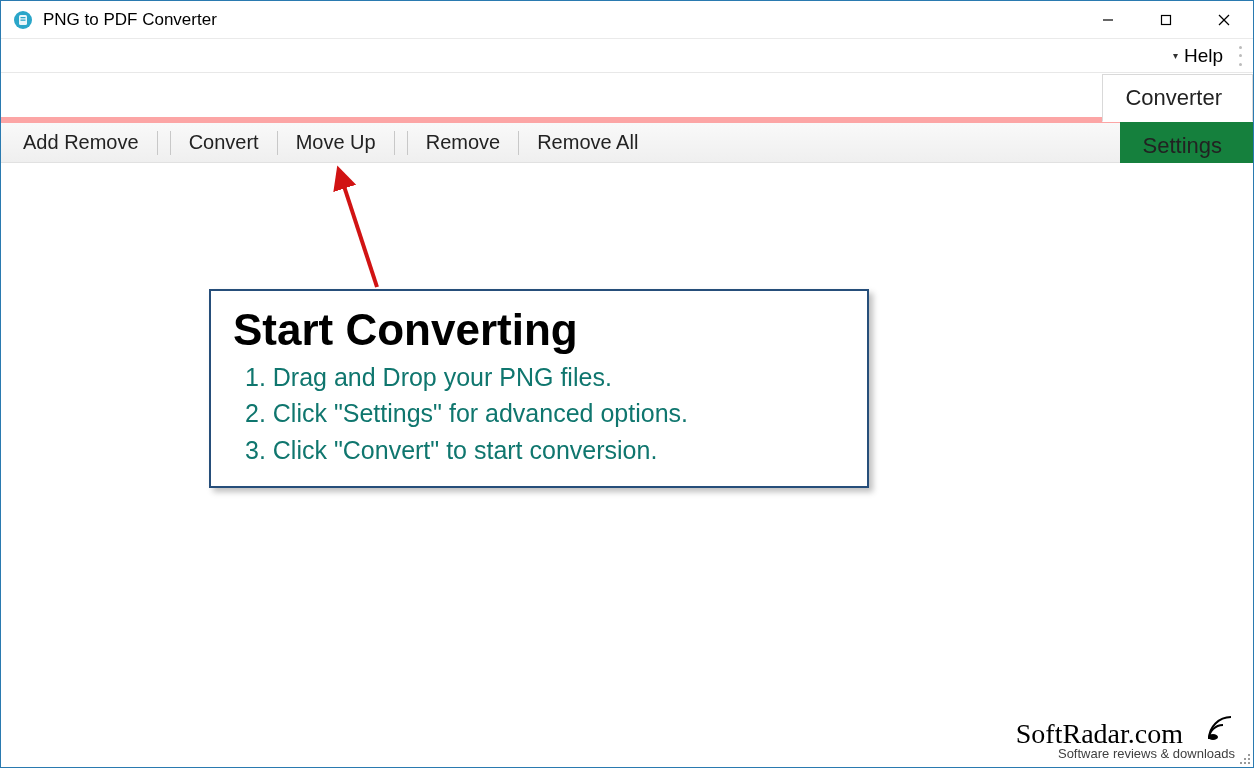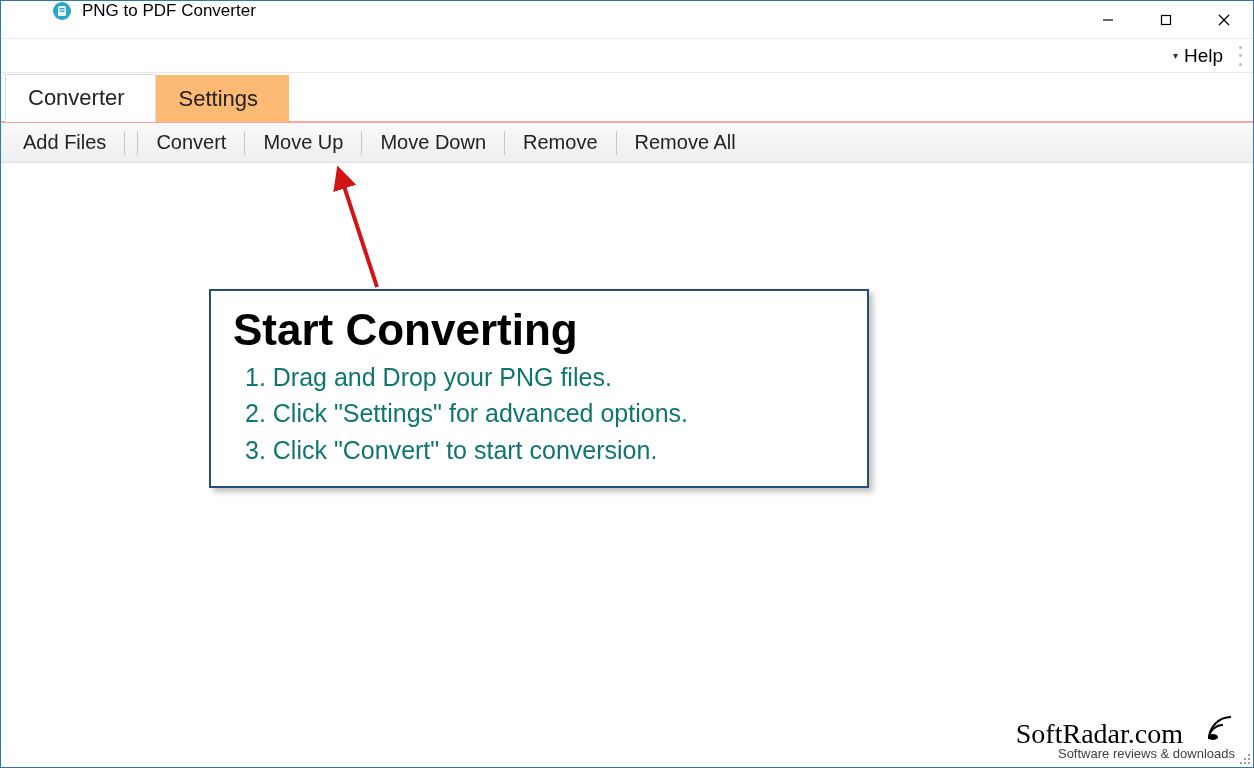--- a/index.html
+++ b/index.html
@@ -9,24 +9,23 @@
     background: #fff;
     width: 1254px;
     height: 768px;
     overflow: hidden;
     position: relative;
     border: 1px solid #2a7ab0;
   }
   .titlebar {
     height: 38px;
     display: flex;
-    align-items: flex-start;
+    align-items: center;
     background: #fff;
     border-bottom: 1px solid #eaeaea;
-    padding-left: 39px;
   }
   .titlebar .app-icon {
     width: 20px; height: 20px;
     margin: 0 10px 0 12px;
     display: inline-flex; align-items: center; justify-content: center;
   }
   .titlebar .title {
     font-size: 17px;
     color: #000;
     flex: 1;
@@ -59,35 +58,36 @@
   }
   .menubar .grip {
     width: 8px; height: 20px;
     display: inline-flex; flex-direction: column; justify-content: space-between;
     margin-left: 6px;
   }
   .menubar .grip span { width: 3px; height: 3px; background: #bbb; border-radius: 50%; }
 
   .tabbar {
     height: 50px;
-    border-bottom: 2px solid #fca5a5;
+    border-bottom: 6px solid #fca5a5;
     display: flex;
     align-items: flex-end;
     padding-left: 4px;
     background: #fff;
+    flex-direction: column;
   }
   .tab {
     padding: 10px 30px 10px 22px;
     font-size: 22px;
     color: #222;
     border: 1px solid transparent;
     border-bottom: none;
     position: relative;
     top: 1px;
-    background: #fdba74;
+    background: #15803d;
   }
   .tab.active {
     background: #fff;
     border: 1px solid #d9d9d9;
     border-bottom: 1px solid #fff;
   }
 
   .toolbar {
     height: 40px;
     background: linear-gradient(#f9f9f9, #efefef);
@@ -224,28 +224,27 @@
 <div class="tabbar">
   <div class="tab active">
     <span>Converter</span>
   </div>
   <div class="tab">
     <span>Settings</span>
   </div>
 </div>
 
 <div class="toolbar">
-  <div class="toolbtn"><span>Add Files</span></div>
+  <div class="toolbtn"><span>Add Remove</span></div>
   <div class="toolsep"></div>
   <div class="toolsep"></div>
   <div class="toolbtn"><span>Convert</span></div>
   <div class="toolsep"></div>
   <div class="toolbtn"><span>Move Up</span></div>
   <div class="toolsep"></div>
-  <div class="toolbtn"><span>Move Down</span></div>
   <div class="toolsep"></div>
   <div class="toolbtn"><span>Remove</span></div>
   <div class="toolsep"></div>
   <div class="toolbtn"><span>Remove All</span></div>
 </div>
 
 <div class="content">
 
   <svg class="arrow" width="80" height="130">
     <defs>

